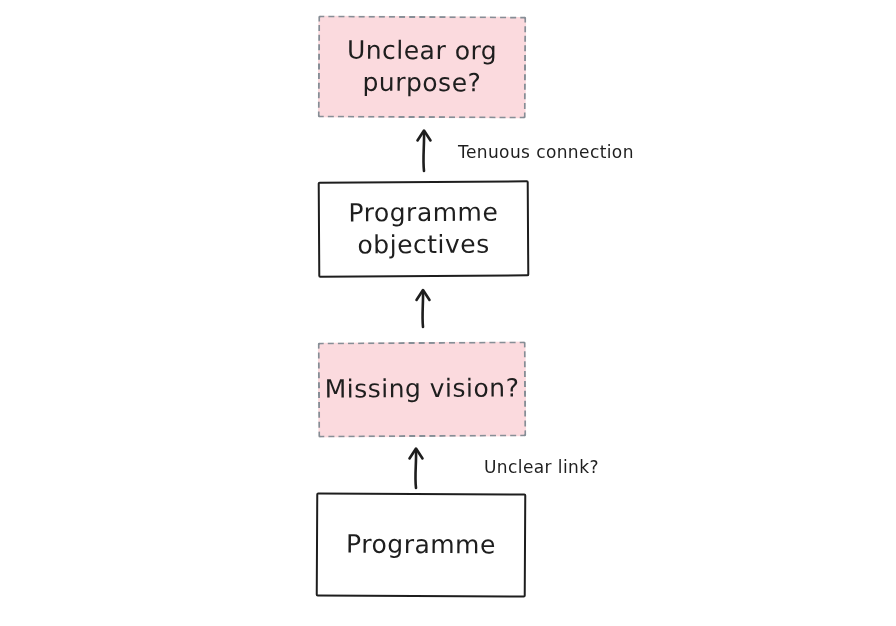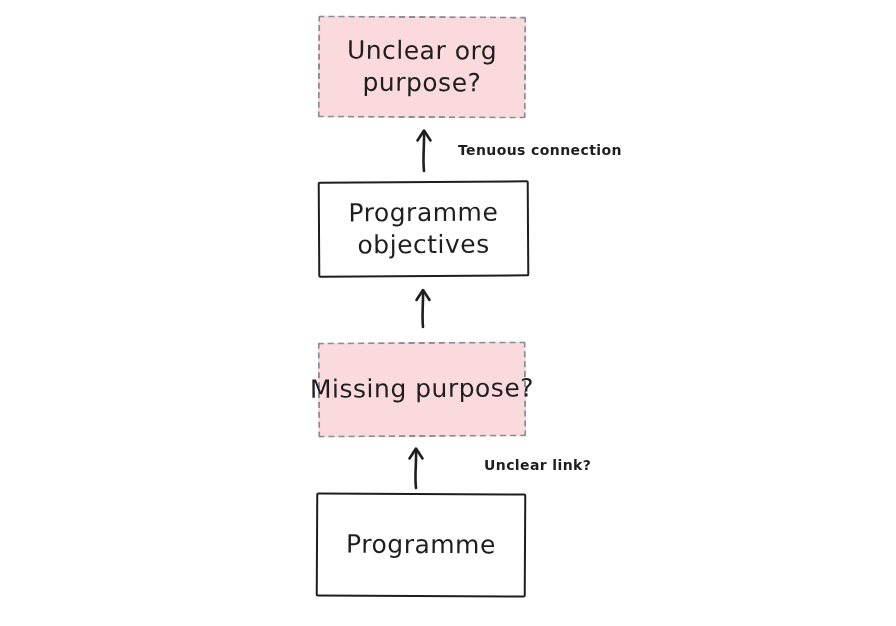--- a/index.html
+++ b/index.html
@@ -43,25 +43,24 @@
   .r-neg { transform: rotate(-0.35deg); }
   .r-pos { transform: rotate(0.3deg); }
   .arrow {
     position: absolute;
   }
   .arrow svg {
     display: block;
   }
   .arrow-label {
     position: absolute;
-    font-size: 14px;
+    font-size: 17px;
     letter-spacing: 0.4px;
     white-space: nowrap;
     color: var(--stroke, #1e1e1e);
-    font-weight: bold;
   }
 </style>
 </head>
 <body>
 
 <div class="canvas" style="--bg: #ffffff; --pink: #fbdade; --dash: #868e96; --stroke: #1e1e1e;">
 
   <div class="node dashed r-pos" style="left:318px; top:16px; width:208px; height:102px;">
     <span class="label">Unclear org purpose?</span>
   </div>
@@ -79,21 +78,21 @@
   </div>
 
   <div class="arrow" style="left:412px; top:287px;">
     <svg width="22" height="42" viewBox="0 0 22 42">
       <path d="M11 40 C9.8 29 11.3 16 11 5.5" fill="none" stroke="#1e1e1e" stroke-width="2.6" stroke-linecap="round"></path>
       <path d="M4.5 13 L11 3 L17.5 13" fill="none" stroke="#1e1e1e" stroke-width="2.6" stroke-linecap="round" stroke-linejoin="round"></path>
     </svg>
   </div>
 
   <div class="node dashed nowrap r-neg" style="left:318px; top:342px; width:208px; height:95px;">
-    <span class="label">Missing purpose?</span>
+    <span class="label">Missing vision?</span>
   </div>
 
   <div class="arrow" style="left:405px; top:445px;">
     <svg width="22" height="45" viewBox="0 0 22 45">
       <path d="M11 43 C9.5 31 11.5 18 11 6" fill="none" stroke="#1e1e1e" stroke-width="2.6" stroke-linecap="round"></path>
       <path d="M4.5 13.5 L11 3.5 L17.5 13.5" fill="none" stroke="#1e1e1e" stroke-width="2.6" stroke-linecap="round" stroke-linejoin="round"></path>
     </svg>
   </div>
   <div class="arrow-label" style="left:464px; top:457px;margin-left:20px;">Unclear link?</div>
 

